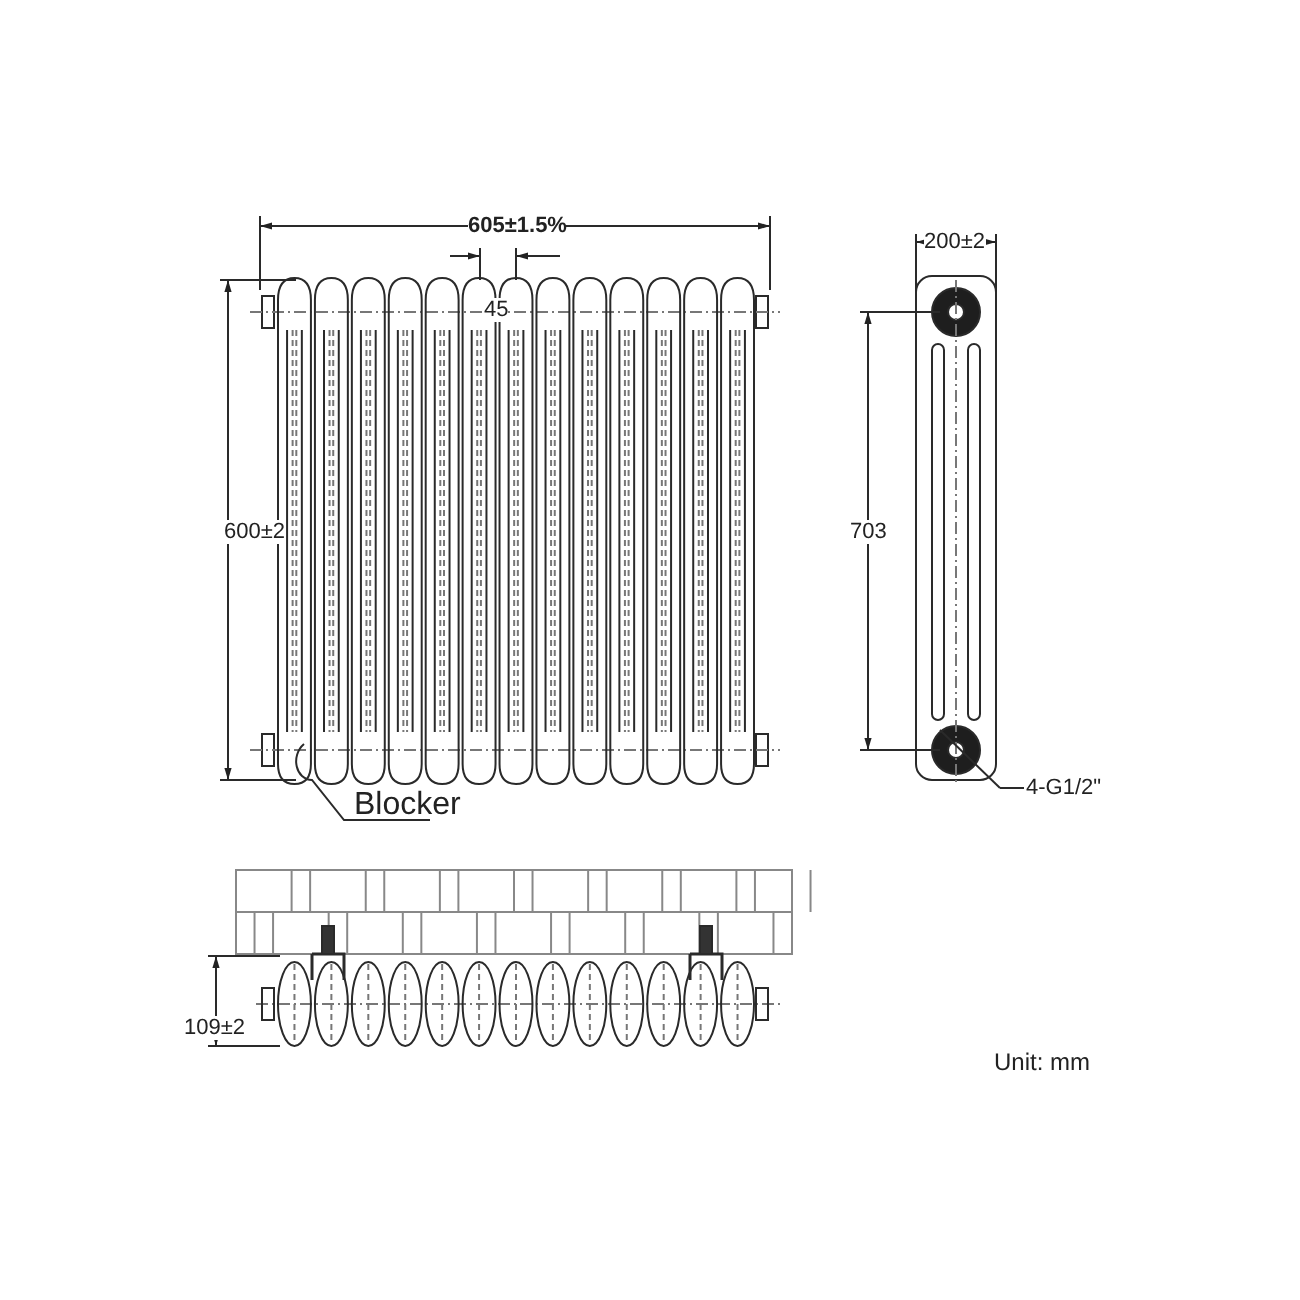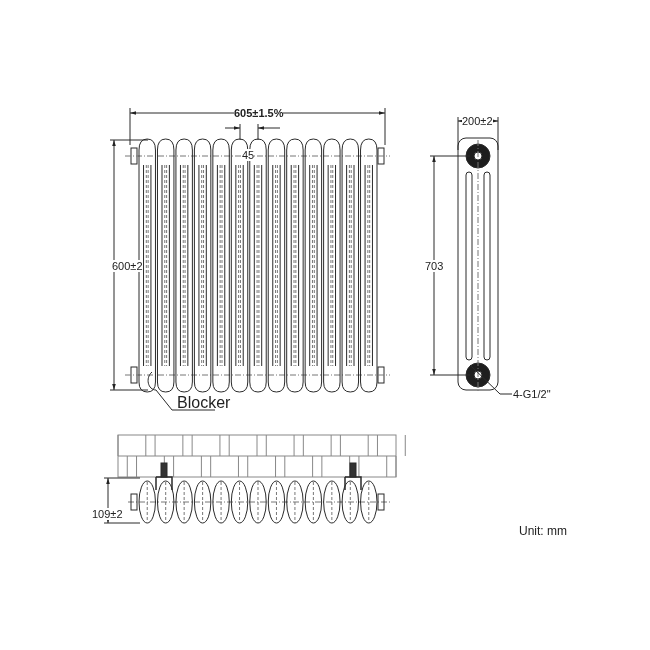--- a/index.html
+++ b/index.html
@@ -216,13 +216,13 @@
 </svg>
 
 <div class="lbl" style="left:234px;top:107px;font-weight:bold;">605±1.5%</div>
 <div class="lbl" style="left:242px;top:125px;margin-top:24px;">45</div>
 <div class="lbl" style="left:100px;top:260px;padding-left:12px;">600±2</div>
 <div class="lbl" style="left:177px;top:397px;font-size:16px;">Blocker</div>
 <div class="lbl" style="left:462px;top:115px;">200±2</div>
 <div class="lbl" style="left:425px;top:260px;">703</div>
 <div class="lbl" style="left:513px;top:388px;">4-G1/2"</div>
 <div class="lbl" style="left:92px;top:496px;margin-top:12px;">109±2</div>
-<div class="unit" style="left:519px;top:524px;text-align:center;">Unit: mm</div>
+<div class="unit" style="left:497px;top:524px;text-align:center;">Unit: mm</div>
 
 </body></html>

